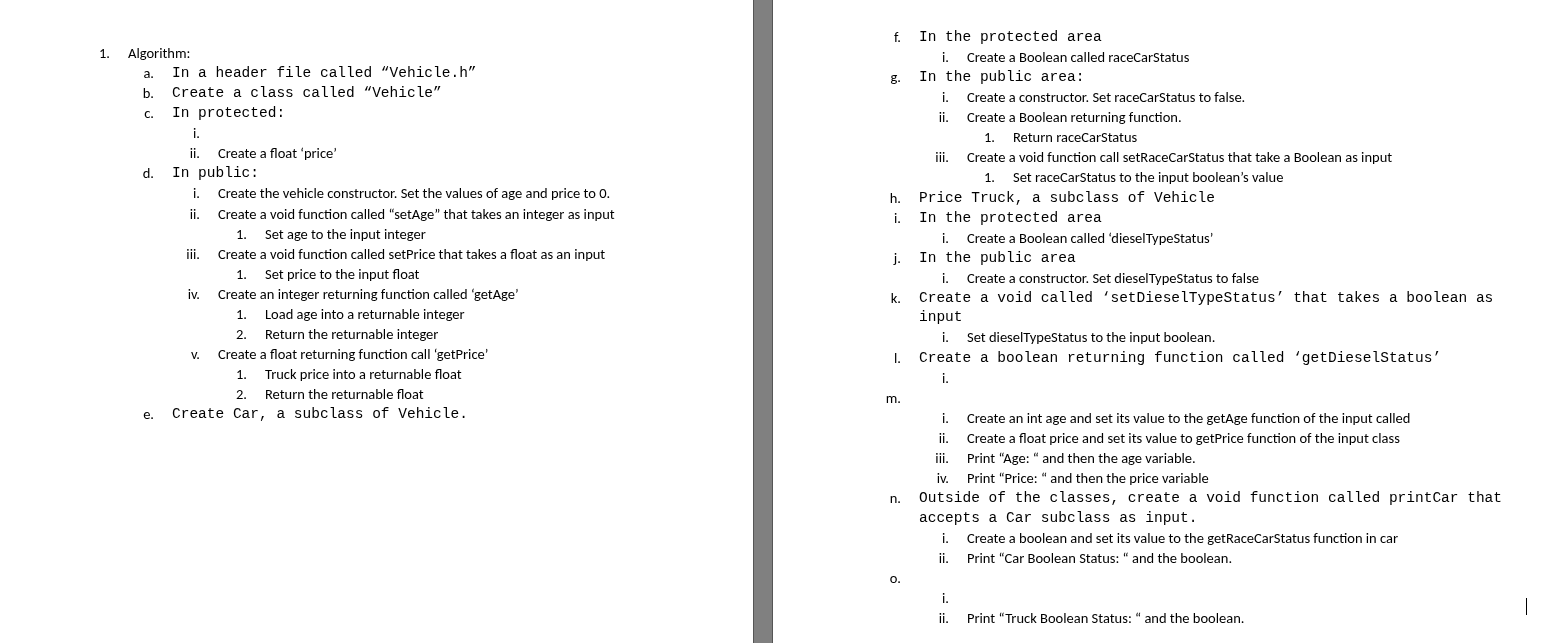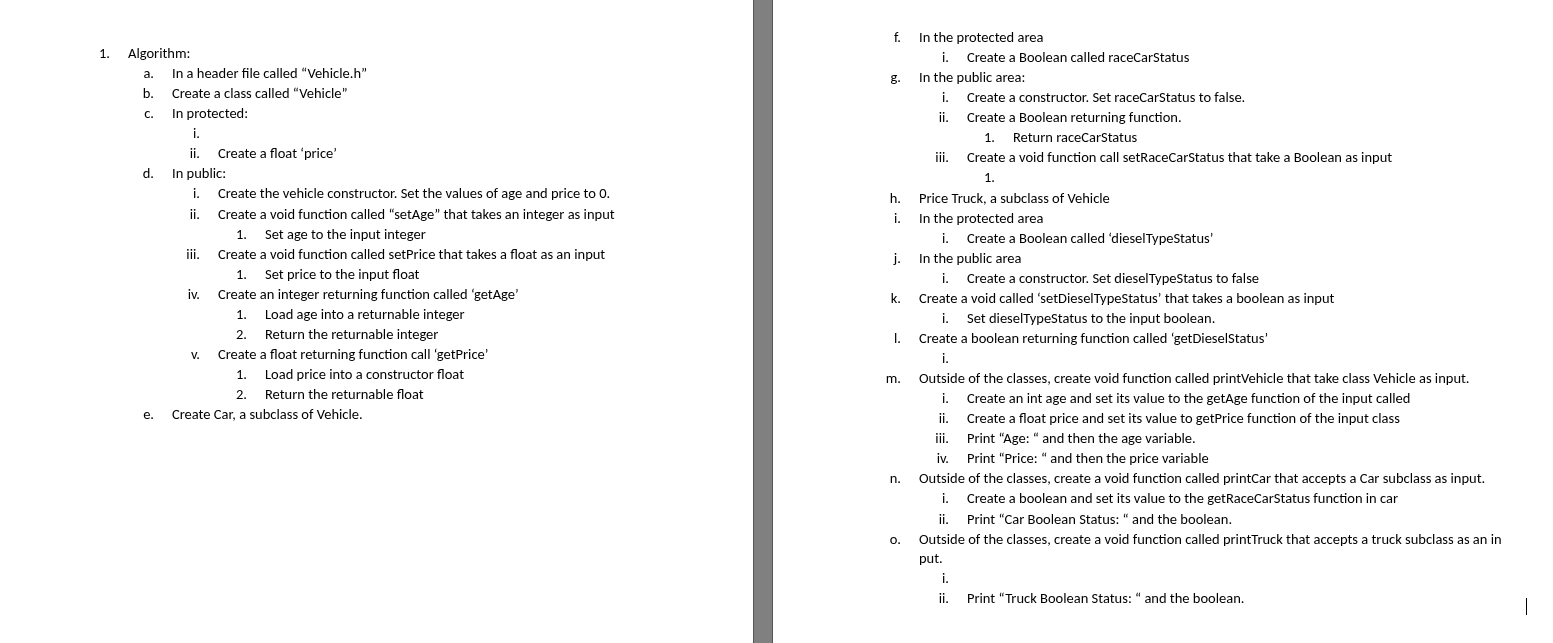--- a/index.html
+++ b/index.html
@@ -55,21 +55,21 @@
   
   .lvl1 .marker { width: 128px; }
   .lvl2 .marker { width: 172px; }
   .lvl3 .marker { width: 218px; }
   .lvl4 .marker { width: 265px; }
 
   .r-lvl2 .marker { width: 146px; }
   .r-lvl3 .marker { width: 194px; }
   .r-lvl4 .marker { width: 240px; }
 
-  .lvl2 .text, .r-lvl2 .text { padding-right: 12px; }
+  .lvl2 .text, .r-lvl2 .text { padding-right: 12px; font-family: Liberation Mono, monospace; }
 
   .cursor {
     position: absolute;
     right: 26px;
     bottom: 28px;
     width: 1px;
     height: 17px;
     background: #000;
   }
 </style>
@@ -149,21 +149,21 @@
         <div class="text">Return the returnable integer</div>
       </div>
 
     <div class="list-row lvl3">
         <div class="marker">v.</div>
         <div class="text">Create a float returning function call ‘getPrice’</div>
       </div>
 
     <div class="list-row lvl4">
         <div class="marker">1.</div>
-        <div class="text">Load price into a constructor float</div>
+        <div class="text">Truck price into a returnable float</div>
       </div>
     <div class="list-row lvl4">
         <div class="marker">2.</div>
         <div class="text">Return the returnable float</div>
       </div>
 
     <div class="list-row lvl2">
         <div class="marker">e.</div>
         <div class="text">Create Car, a subclass of Vehicle.</div>
       </div>
@@ -199,20 +199,21 @@
     <div class="list-row r-lvl4">
         <div class="marker">1.</div>
         <div class="text">Return raceCarStatus</div>
       </div>
     <div class="list-row r-lvl3">
         <div class="marker">iii.</div>
         <div class="text">Create a void function call setRaceCarStatus that take a Boolean as input</div>
       </div>
     <div class="list-row r-lvl4">
         <div class="marker">1.</div>
+        <div class="text">Set raceCarStatus to the input boolean’s value</div>
       </div>
 
     <div class="list-row r-lvl2">
         <div class="marker">h.</div>
         <div class="text">Price Truck, a subclass of Vehicle</div>
       </div>
     <div class="list-row r-lvl2">
         <div class="marker">i.</div>
         <div class="text">In the protected area</div>
       </div>
@@ -242,21 +243,20 @@
     <div class="list-row r-lvl2">
         <div class="marker">l.</div>
         <div class="text">Create a boolean returning function called ‘getDieselStatus’</div>
       </div>
     <div class="list-row r-lvl3">
         <div class="marker">i.</div>
       </div>
 
     <div class="list-row r-lvl2">
         <div class="marker">m.</div>
-        <div class="text">Outside of the classes, create void function called printVehicle that take class Vehicle as input.</div>
       </div>
     <div class="list-row r-lvl3">
         <div class="marker">i.</div>
         <div class="text">Create an int age and set its value to the getAge function of the input called</div>
       </div>
     <div class="list-row r-lvl3">
         <div class="marker">ii.</div>
         <div class="text">Create a float price and set its value to getPrice function of the input class</div>
       </div>
     <div class="list-row r-lvl3">
@@ -276,21 +276,20 @@
         <div class="marker">i.</div>
         <div class="text">Create a boolean and set its value to the getRaceCarStatus function in car</div>
       </div>
     <div class="list-row r-lvl3">
         <div class="marker">ii.</div>
         <div class="text">Print “Car Boolean Status: “ and the boolean.</div>
       </div>
 
     <div class="list-row r-lvl2">
         <div class="marker">o.</div>
-        <div class="text">Outside of the classes, create a void function called printTruck that accepts a truck subclass as an in put.</div>
       </div>
     <div class="list-row r-lvl3">
         <div class="marker">i.</div>
       </div>
     <div class="list-row r-lvl3">
         <div class="marker">ii.</div>
         <div class="text">Print “Truck Boolean Status: “ and the boolean.</div>
       </div>
 
     <div class="cursor"></div>

